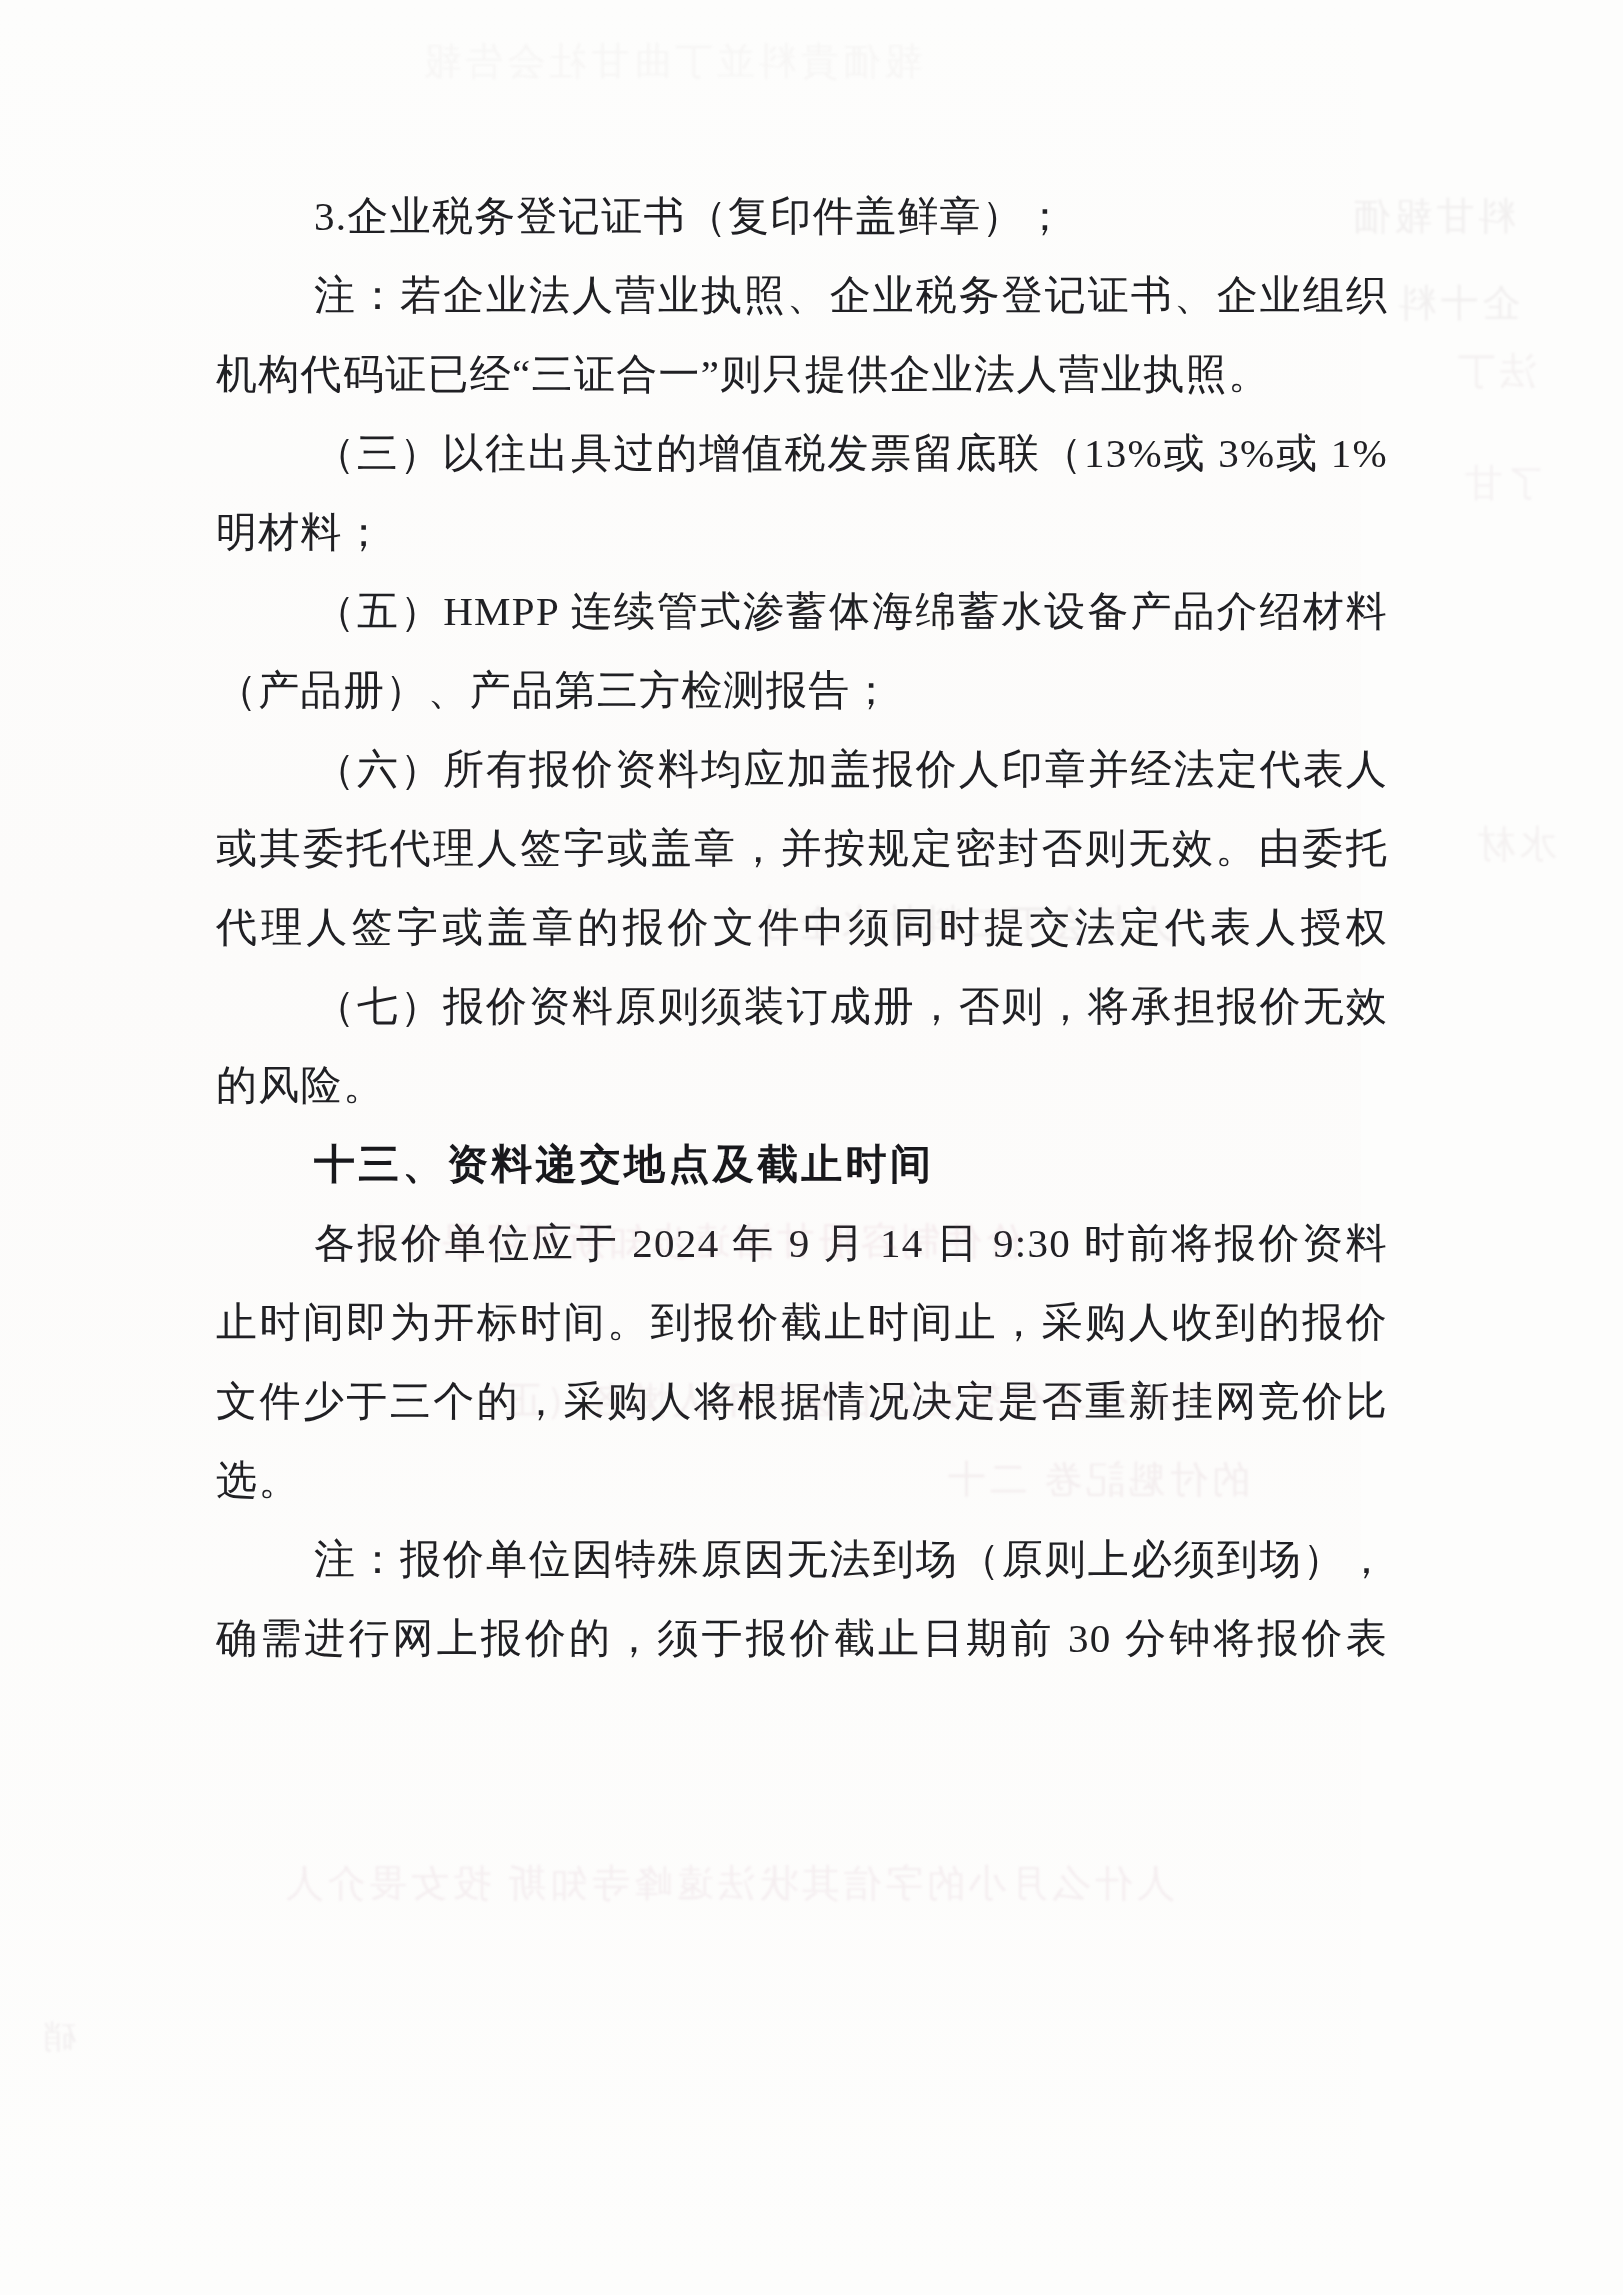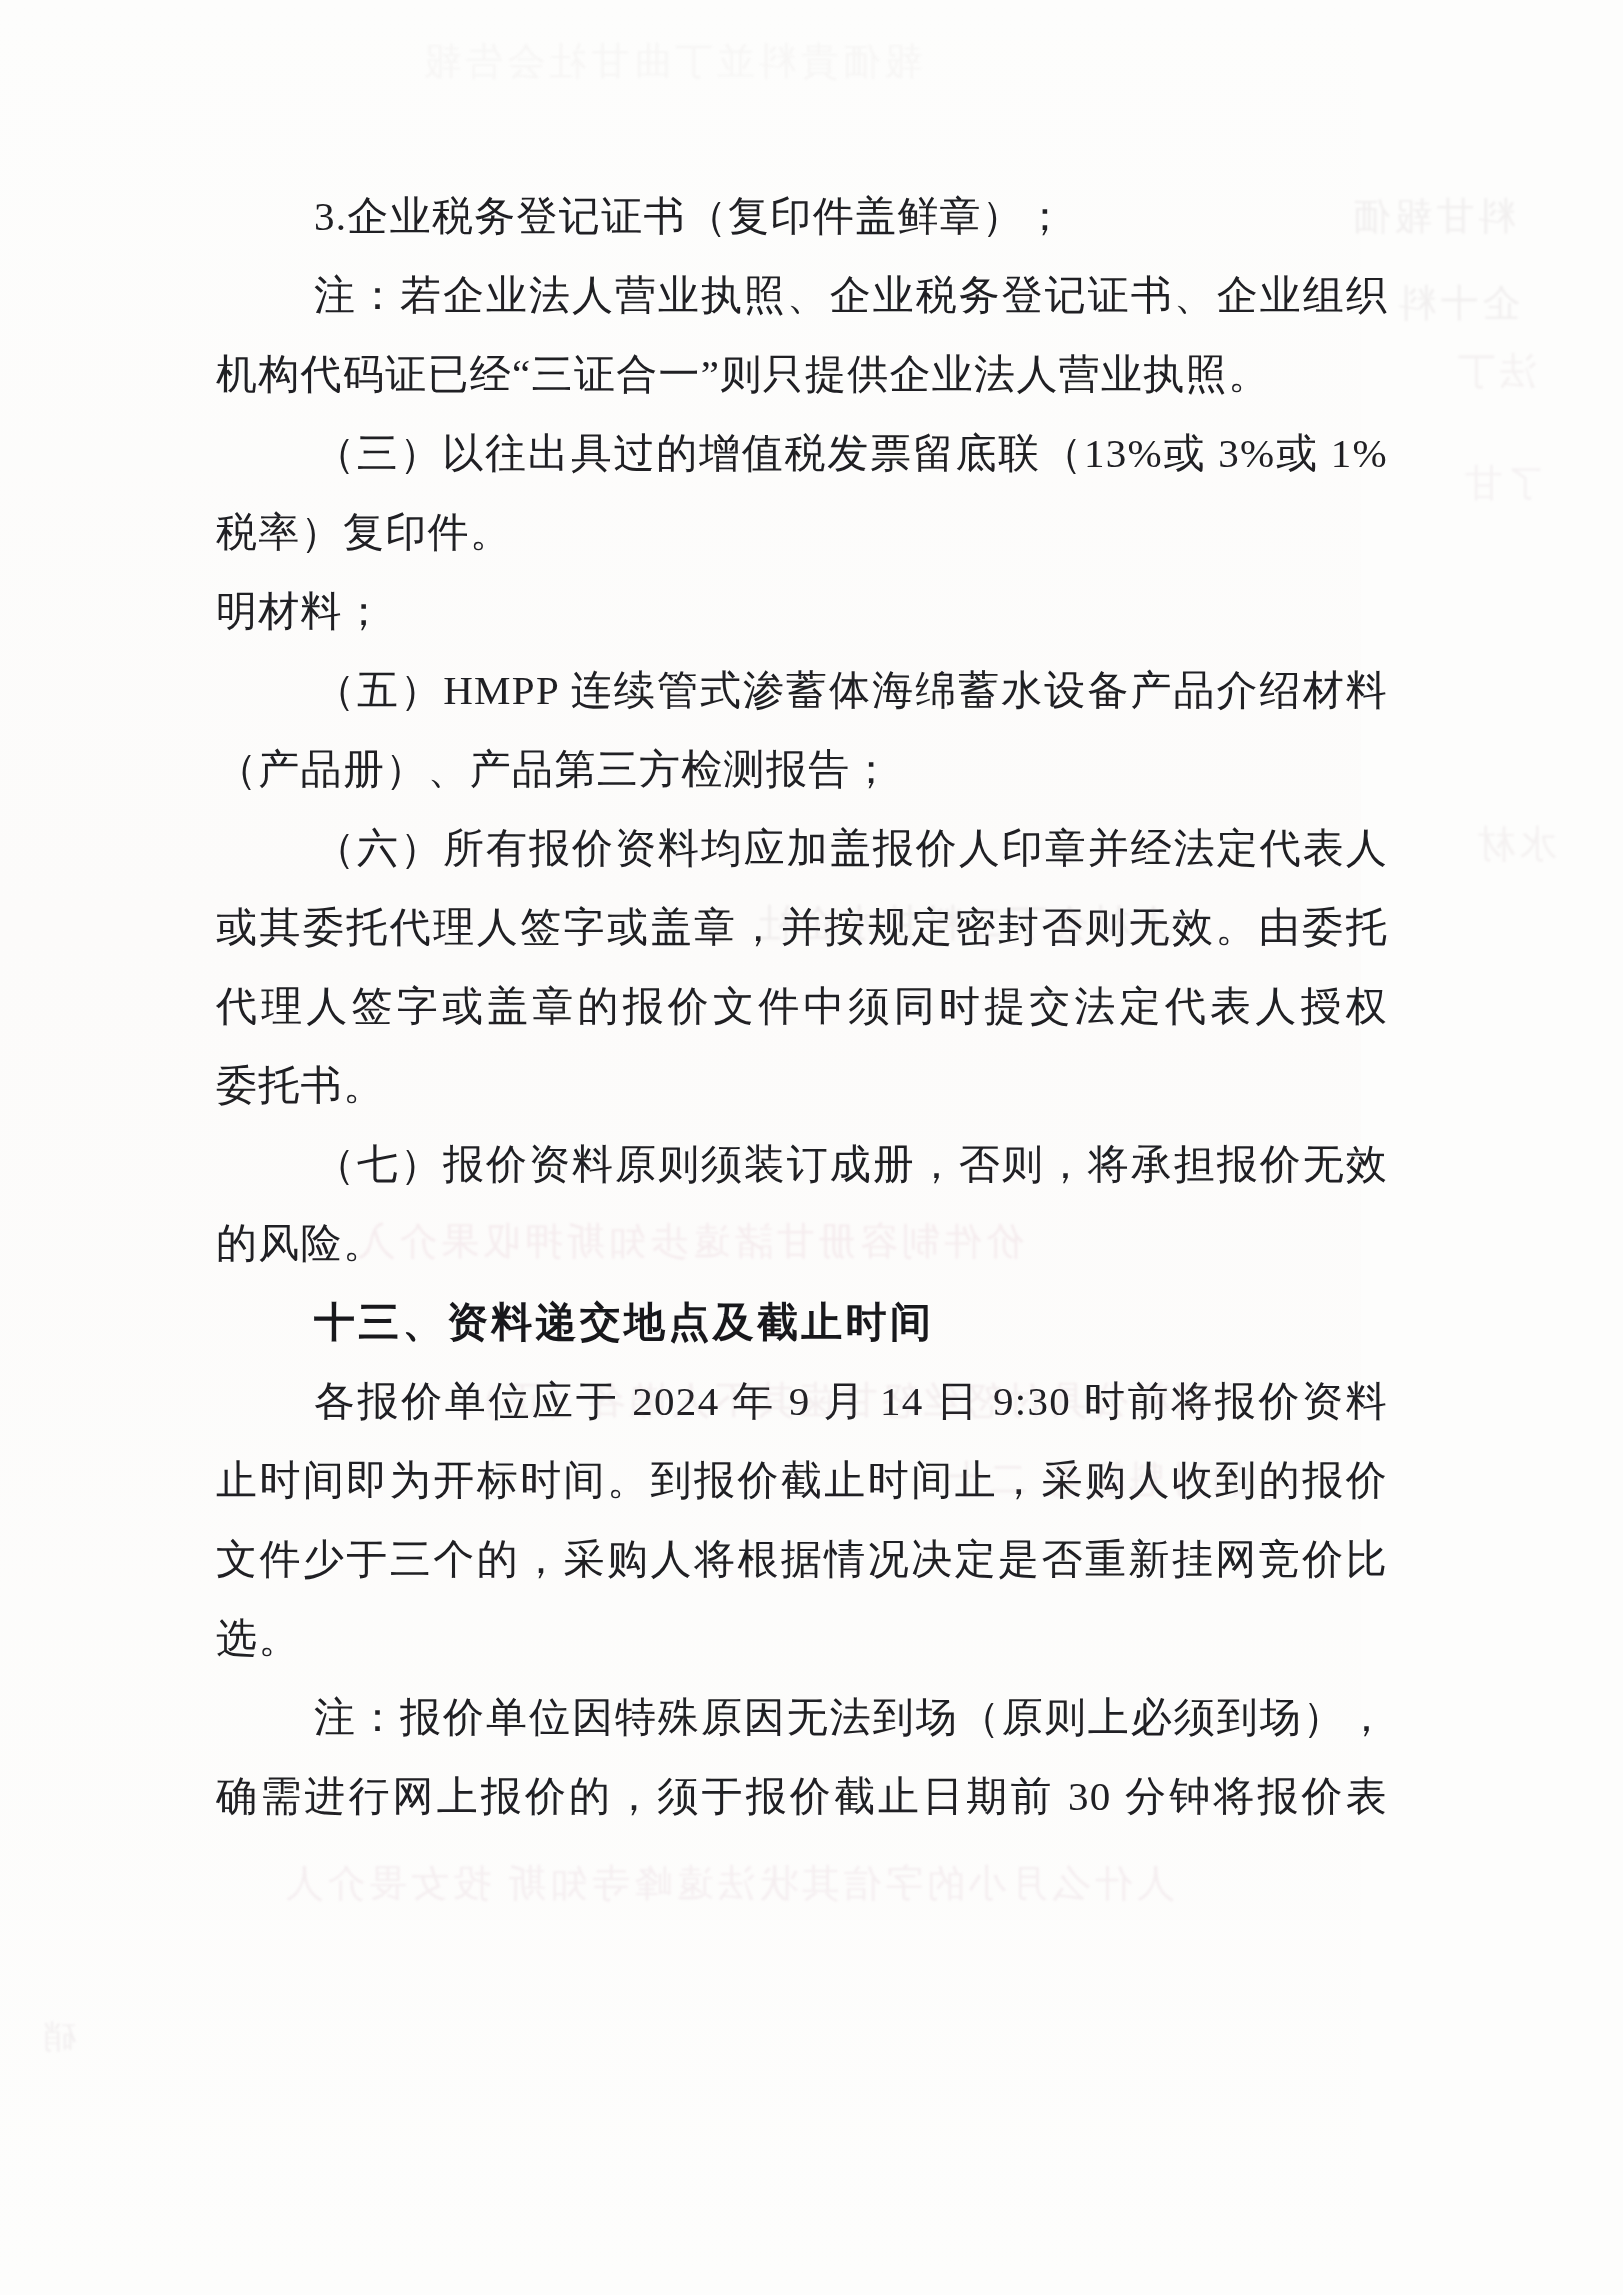--- a/index.html
+++ b/index.html
@@ -57,28 +57,26 @@
 </style>
 </head>
 <body>
 
 <div class="page">
   <div class="textblock">
       <div class="line indent">3.企业税务登记证书（复印件盖鲜章）；</div>
       <div class="line indent fill">注：若企业法人营业执照、企业税务登记证书、企业组织</div>
       <div class="line">机构代码证已经“三证合一”则只提供企业法人营业执照。</div>
       <div class="line indent fill">（三）以往出具过的增值税发票留底联（13%或 3%或 1%</div>
-      <div class="line">税率）复印件。</div>
       <div class="line">明材料；</div>
       <div class="line indent fill">（五）HMPP 连续管式渗蓄体海绵蓄水设备产品介绍材料</div>
       <div class="line">（产品册）、产品第三方检测报告；</div>
       <div class="line indent fill">（六）所有报价资料均应加盖报价人印章并经法定代表人</div>
       <div class="line fill">或其委托代理人签字或盖章，并按规定密封否则无效。由委托</div>
       <div class="line fill">代理人签字或盖章的报价文件中须同时提交法定代表人授权</div>
-      <div class="line">委托书。</div>
       <div class="line indent fill">（七）报价资料原则须装订成册，否则，将承担报价无效</div>
       <div class="line">的风险。</div>
       <div class="line indent heading">十三、资料递交地点及截止时间</div>
       <div class="line indent fill">各报价单位应于 2024 年 9 月 14 日 9:30 时前将报价资料</div>
       <div class="line fill">止时间即为开标时间。到报价截止时间止，采购人收到的报价</div>
       <div class="line fill">文件少于三个的，采购人将根据情况决定是否重新挂网竞价比</div>
       <div class="line">选。</div>
       <div class="line indent fill">注：报价单位因特殊原因无法到场（原则上必须到场），</div>
       <div class="line fill">确需进行网上报价的，须于报价截止日期前 30 分钟将报价表</div>
     </div>

